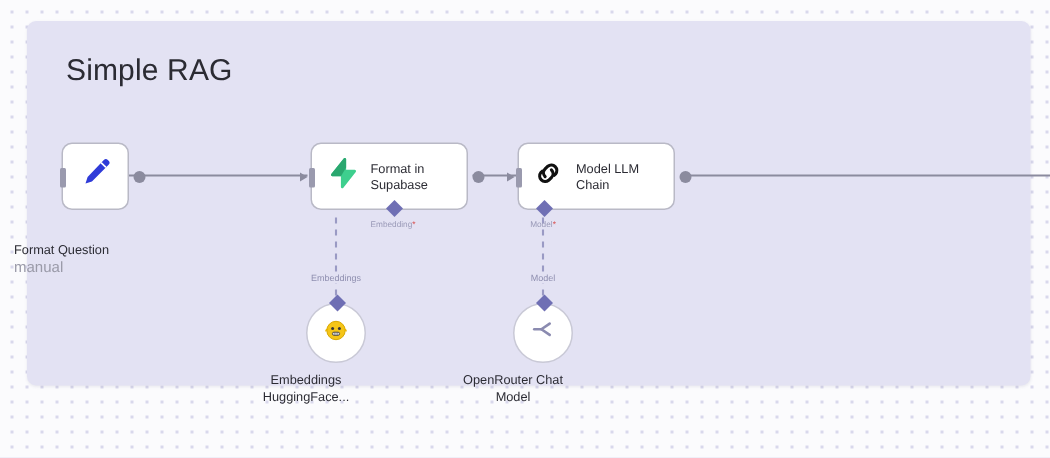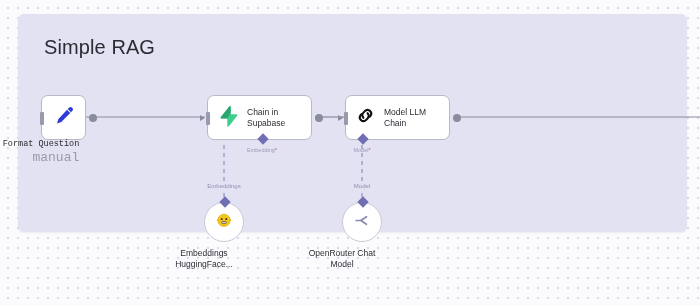--- a/index.html
+++ b/index.html
@@ -10,21 +10,21 @@
     background-image:radial-gradient(circle, #d9d8ec 1px, transparent 1.1px);
     background-size:10px 10px;
     background-position:3px 3px;
     position:relative;
   }
   #canvas{position:absolute;inset:0;}
 
   .sticky-panel{
     position:absolute;
     left:18px;top:14px;
-    width:669px;height:218px;
+    width:669px;height:243px;
     background:#e3e2f3;
     border-radius:6px;
     box-shadow:0 1px 2px rgba(80,80,120,.10);
   }
   .sticky-title{
     position:absolute;left:26px;top:22px;
     font-size:20px;color:#2b2b33;
     letter-spacing:.1px;
     white-space:nowrap;
   }
@@ -42,25 +42,25 @@
     display:flex;align-items:center;
   }
   .node.square{width:45px;height:45px;justify-content:center;}
   .node.wide{width:105px;height:45px;padding-left:9px;gap:8px;}
   .node-title{
     font-size:8.5px;color:#2b2b33;line-height:1.25;
     white-space:pre-line;
   }
   .node-caption{
     position:absolute;
-    top:44px;left:50%;transform:translateX(-50%);
-    text-align:right;white-space:nowrap;font-family:Liberation Mono, monospace;
+    top:66px;left:50%;transform:translateX(-50%);
+    text-align:left;white-space:nowrap;
   }
   .cap-main{font-size:8.5px;color:#2b2b33;line-height:1.3;}
-  .cap-sub{font-size:13px;color:#9a9aa8;line-height:1.3;}
+  .cap-sub{font-size:10px;color:#9a9aa8;line-height:1.3;}
 
   
   .subnode{
     position:absolute;
     width:40px;height:40px;border-radius:50%;
     background:#ffffff;border:1px solid #c9c9d6;
     box-sizing:border-box;
     display:flex;align-items:center;justify-content:center;
   }
   .subnode-caption{
@@ -134,21 +134,21 @@
   </div>
 
   <div style="position:absolute;left:207px;top:95px;">
     <div class="node wide">
       <span>
         <svg width="22" height="22" viewBox="0 0 24 24">
           <path d="M13.4 1.6 4.2 13.1a1 1 0 0 0 .8 1.6h6.2v7.8a1 1 0 0 0 1.8.6l9-11.5a1 1 0 0 0-.8-1.6h-6.2V2.2a1 1 0 0 0-1.6-.6z" fill="#3ecf8e"></path>
           <path d="M11.2 14.7H5a1 1 0 0 1-.8-1.6l9.2-11.5a1 1 0 0 1 1.6.6v6.2z" fill="#27a06a" opacity=".85"></path>
         </svg>
       </span>
-      <div class="node-title">Chain in
+      <div class="node-title">Format in
 Supabase</div>
       <div class="arrow-in" style="left:-8px;top:19px;"></div>
       <div class="port-in" style="left:-2px;top:16px;"></div>
       <div class="port-out" style="right:-12px;top:18px;"></div>
       <div class="port-diamond" style="left:51px;bottom:-4px;"></div>
     </div>
     <div class="port-label" style="left:55px;top:52px;">
       <span>Embedding</span><span class="req">*</span>
     </div>
   </div>

